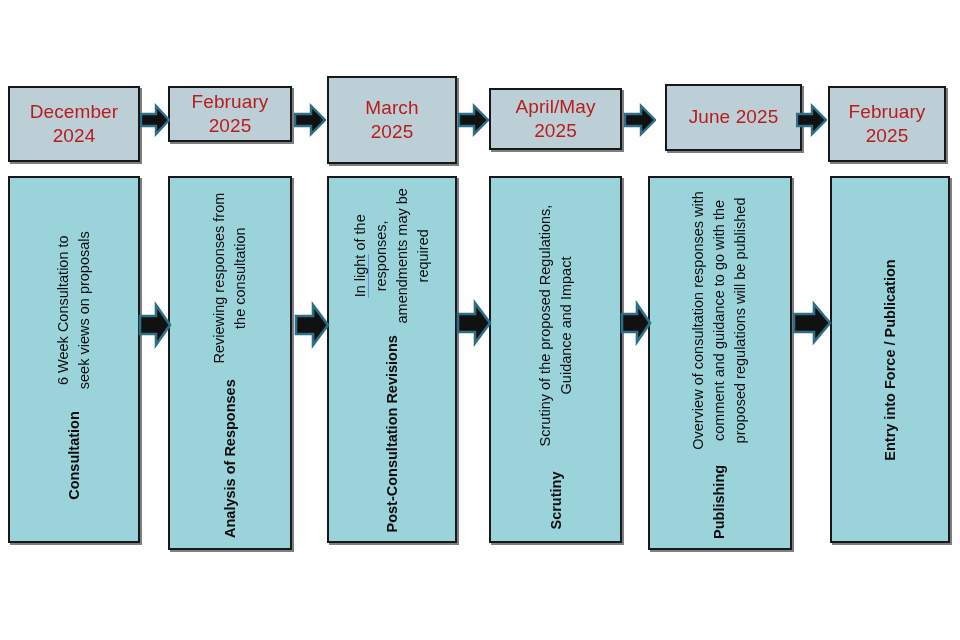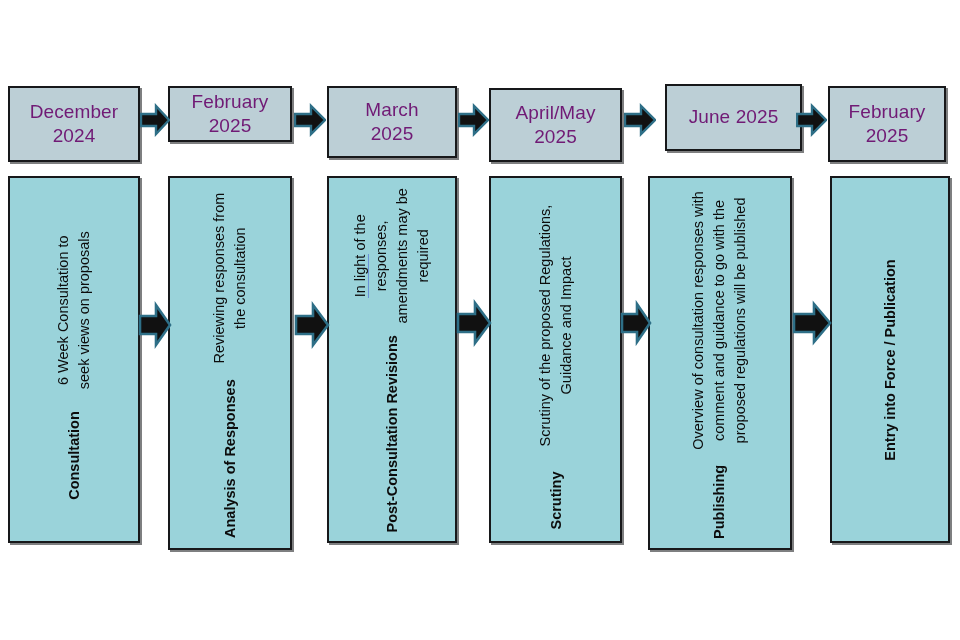--- a/index.html
+++ b/index.html
@@ -36,21 +36,21 @@
   
   .date-box {
     background: #bccfd6;
     display: flex;
     align-items: center;
     justify-content: center;
     text-align: center;
     font-size: 19px;
     line-height: 1.28;
     letter-spacing: 0.1px;
-    color: #701a75;
+    color: #b91c1c;
     padding: 8px 4px;
   }
   .date-box .date-label {
     display: block;
     white-space: pre-line;
   }
 
   
   .stage-box {
     background: #9ad3da;
@@ -104,26 +104,26 @@
   <div class="box date-box" style="left:8px; top:86px; width:132px; height:76px;">
     <span class="date-label">December
 2024</span>
   </div>
 
   <div class="box date-box" style="left:168px; top:86px; width:124px; height:56px;">
     <span class="date-label">February
 2025</span>
   </div>
 
-  <div class="box date-box" style="left:327px; top:86px; width:130px; height:72px;">
+  <div class="box date-box" style="left:327px; top:76px; width:130px; height:88px;">
     <span class="date-label">March
 2025</span>
   </div>
 
-  <div class="box date-box" style="left:489px; top:88px; width:133px; height:74px;">
+  <div class="box date-box" style="left:489px; top:88px; width:133px; height:62px;">
     <span class="date-label">April/May
 2025</span>
   </div>
 
   <div class="box date-box" style="left:657px; top:84px; width:137px; height:67px;margin-left:8px;">
     <span class="date-label">June 2025</span>
   </div>
 
   <div class="box date-box" style="left:828px; top:86px; width:118px; height:76px;">
     <span class="date-label">February

